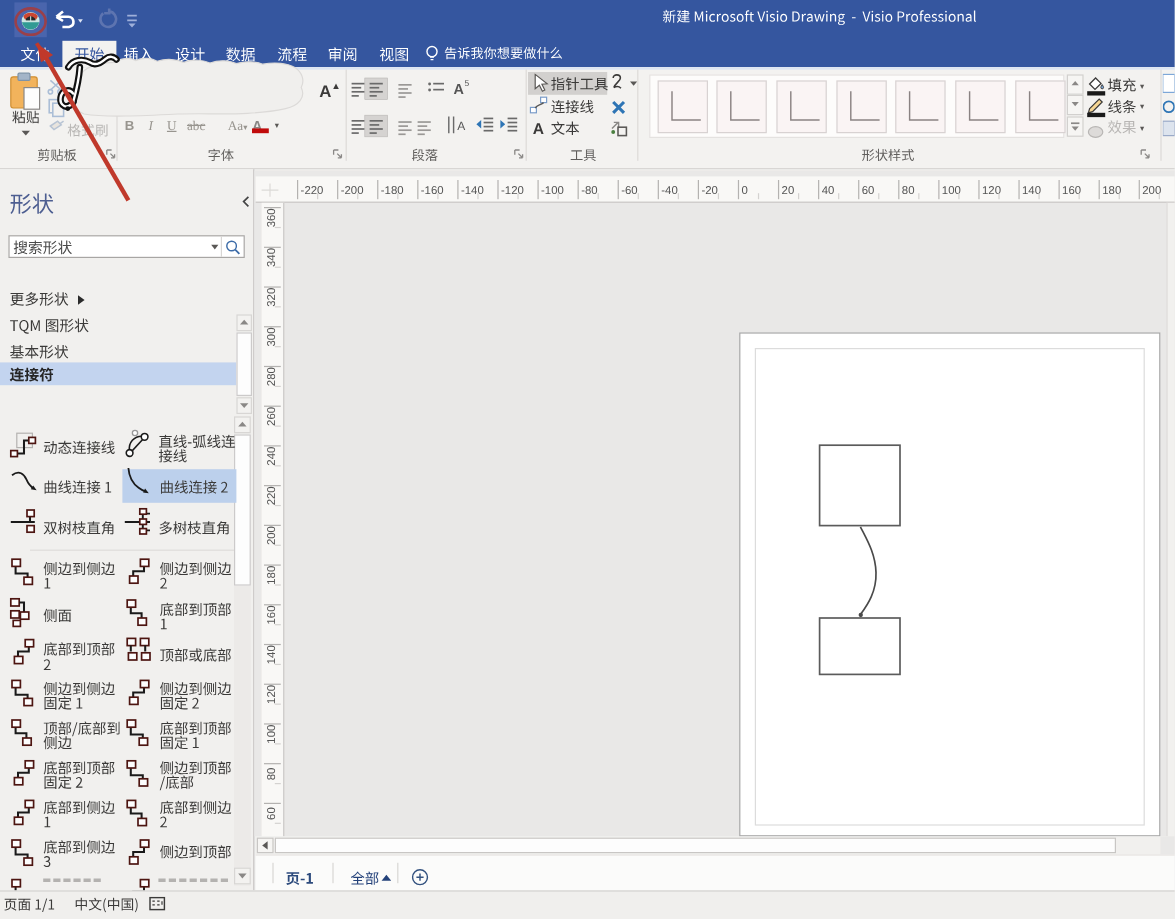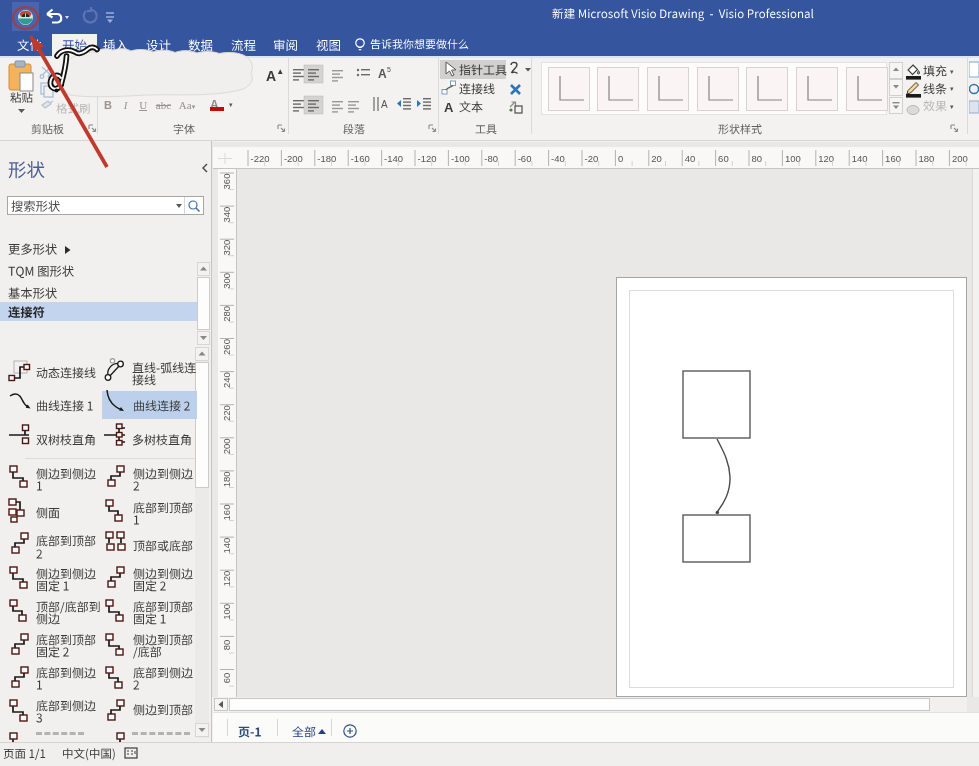--- a/index.html
+++ b/index.html
@@ -92,21 +92,21 @@
   </svg>
 <svg style="position:absolute;left:30.5px;top:121.2px;overflow:visible" width="35" height="16">
     <path transform="translate(0,12.3)" fill="#605e5c" d="M6.6 -6.8V-3.9H7.3V-6.8ZM8.7 -7.1V-3.7C8.7 -3.6 8.6 -3.5 8.5 -3.5C8.4 -3.5 8.0 -3.5 7.5 -3.5C7.6 -3.4 7.7 -3.1 7.8 -2.9C8.4 -2.9 8.8 -2.9 9.1 -3.0C9.3 -3.1 9.4 -3.3 9.4 -3.7V-7.1ZM7.5 -9.3C7.4 -8.9 7.1 -8.5 6.8 -8.1H3.5L4.0 -8.3C3.9 -8.6 3.6 -9.0 3.4 -9.3L2.6 -9.1C2.8 -8.8 3.1 -8.4 3.2 -8.1H0.7V-7.5H10.3V-8.1H7.7C7.9 -8.4 8.2 -8.7 8.4 -9.1ZM0.9 -2.5V-1.8H4.5C4.1 -0.7 3.2 -0.1 0.5 0.2C0.7 0.4 0.9 0.7 0.9 0.9C3.9 0.5 4.9 -0.3 5.3 -1.8H8.8C8.6 -0.6 8.5 -0.1 8.3 0.0C8.2 0.1 8.1 0.1 7.8 0.1C7.6 0.1 6.9 0.1 6.3 0.1C6.4 0.3 6.5 0.6 6.5 0.8C7.2 0.8 7.8 0.8 8.2 0.8C8.5 0.8 8.7 0.7 9.0 0.5C9.3 0.2 9.4 -0.5 9.6 -2.2C9.6 -2.3 9.7 -2.5 9.7 -2.5ZM4.6 -6.4V-5.7H2.2V-6.4ZM1.5 -6.9V-3.0H2.2V-4.0H4.6V-3.7C4.6 -3.6 4.6 -3.5 4.5 -3.5C4.4 -3.5 4.0 -3.5 3.7 -3.5C3.8 -3.4 3.8 -3.2 3.9 -3.0C4.4 -3.0 4.8 -3.0 5.0 -3.1C5.2 -3.2 5.3 -3.3 5.3 -3.7V-6.9ZM4.6 -5.2V-4.6H2.2V-5.2Z M13.5 -7.2V-4.1C13.5 -2.7 13.3 -0.7 11.4 0.4C11.6 0.5 11.8 0.7 11.9 0.9C13.9 -0.4 14.2 -2.5 14.2 -4.1V-7.2ZM13.9 -1.4C14.4 -0.8 14.9 0.1 15.1 0.6L15.8 0.2C15.5 -0.3 15.0 -1.2 14.5 -1.8ZM11.9 -8.6V-1.9H12.6V-7.9H15.0V-2.0H15.7V-8.6ZM16.3 -4.0V0.9H17.1V0.4H20.4V0.8H21.2V-4.0H18.9V-6.3H21.6V-7.0H18.9V-9.2H18.1V-4.0ZM17.1 -0.4V-3.2H20.4V-0.4Z M24.2 -9.2V-7.1H22.6V-6.3H24.1C23.7 -4.8 23.1 -3.1 22.4 -2.2C22.5 -2.0 22.7 -1.6 22.8 -1.4C23.3 -2.1 23.8 -3.4 24.2 -4.6V0.9H24.9V-5.0C25.2 -4.5 25.6 -3.8 25.7 -3.4L26.2 -4.0C26.0 -4.4 25.2 -5.6 24.9 -6.0V-6.3H26.3V-7.1H24.9V-9.2ZM31.7 -9.0C30.6 -8.6 28.4 -8.3 26.7 -8.2V-5.5C26.7 -3.8 26.6 -1.3 25.4 0.4C25.6 0.5 25.9 0.8 26.0 0.9C27.2 -0.8 27.5 -3.4 27.5 -5.2H27.8C28.2 -3.9 28.6 -2.6 29.3 -1.6C28.6 -0.8 27.8 -0.2 26.8 0.2C27.0 0.4 27.2 0.7 27.3 0.9C28.3 0.5 29.1 -0.1 29.8 -0.9C30.4 -0.1 31.2 0.5 32.1 0.9C32.2 0.7 32.5 0.4 32.6 0.2C31.7 -0.2 30.9 -0.8 30.3 -1.6C31.1 -2.7 31.7 -4.1 32.0 -5.9L31.5 -6.0L31.4 -6.0H27.5V-7.5C29.2 -7.6 31.1 -7.9 32.2 -8.4ZM31.1 -5.2C30.8 -4.1 30.4 -3.1 29.8 -2.2C29.3 -3.1 28.9 -4.1 28.6 -5.2Z"></path>
   </svg>
 <div class="abs" style="left:266px;top:67px;color:#3b3a39;font-size:14px;font-family:'Liberation Sans';font-weight:bold">A<span style="font-size:8px;vertical-align:7px">▲</span></div>
 <div class="abs" style="left:104px;top:99px;width:140px;height:14px;color:#98958f;font-size:11px;font-family:'Liberation Serif'">
 <span style="font-weight:bold;font-family:'Liberation Sans'">B</span>
 <span style="font-style:italic;margin-left:9px;font-family:'Liberation Serif'">I</span>
 <span style="text-decoration:underline;margin-left:9px">U</span>
 <span style="text-decoration:line-through;margin-left:6px;font-size:11px">abc</span>
-<span style="margin-left:5px;font-size:11px">Aa</span><span style="font-size:7px">▾</span>
+<span style="margin-left:16px;font-size:11px">Aa</span><span style="font-size:7px">▾</span>
 </div>
 <div class="abs" style="left:210px;top:98px;color:#8a8886;font-size:12px;font-weight:bold;font-family:'Liberation Sans'">A</div>
 <div class="abs" style="left:210px;top:107px;width:14px;height:3.5px;background:#c00b0b"></div>
 <div class="abs" style="left:229px;top:101px;color:#5a5856;font-size:7px">▾</div>
 <svg style="position:absolute;left:173.0px;top:121.2px;overflow:visible" width="24" height="16">
     <path transform="translate(0,12.3)" fill="#605e5c" d="M5.1 -4.0V-3.3H0.8V-2.5H5.1V-0.2C5.1 0.0 5.0 0.1 4.8 0.1C4.6 0.1 3.9 0.1 3.2 0.0C3.3 0.3 3.5 0.6 3.5 0.9C4.4 0.9 5.0 0.9 5.4 0.7C5.8 0.6 5.9 0.4 5.9 -0.1V-2.5H10.2V-3.3H5.9V-3.7C6.9 -4.2 7.9 -5.0 8.6 -5.7L8.0 -6.1L7.8 -6.1H2.6V-5.3H7.0C6.4 -4.8 5.7 -4.3 5.1 -4.0ZM4.7 -9.1C4.9 -8.8 5.1 -8.4 5.2 -8.1H0.9V-5.8H1.7V-7.3H9.3V-5.8H10.1V-8.1H6.2C6.0 -8.5 5.8 -9.0 5.5 -9.3Z M13.8 -9.2C13.2 -7.5 12.3 -5.9 11.3 -4.8C11.5 -4.6 11.7 -4.2 11.8 -4.0C12.1 -4.4 12.5 -4.8 12.8 -5.3V0.9H13.6V-6.7C13.9 -7.4 14.3 -8.2 14.5 -9.0ZM15.6 -1.9V-1.2H17.4V0.8H18.2V-1.2H20.0V-1.9H18.2V-5.7C18.9 -3.8 19.9 -2.0 21.1 -0.9C21.2 -1.1 21.5 -1.4 21.7 -1.6C20.5 -2.5 19.4 -4.4 18.7 -6.2H21.5V-7.0H18.2V-9.2H17.4V-7.0H14.3V-6.2H16.9C16.2 -4.4 15.1 -2.5 13.8 -1.5C14.0 -1.4 14.3 -1.1 14.4 -0.9C15.6 -1.9 16.7 -3.8 17.4 -5.7V-1.9Z"></path>
   </svg>
 <svg class="abs" style="left:289px;top:60px" width="146" height="60">
     <rect x="4" y="9" width="11" height="1.4" fill="#6a6a6a"></rect>
     <rect x="4" y="12.4" width="8" height="1.4" fill="#6a6a6a"></rect>

